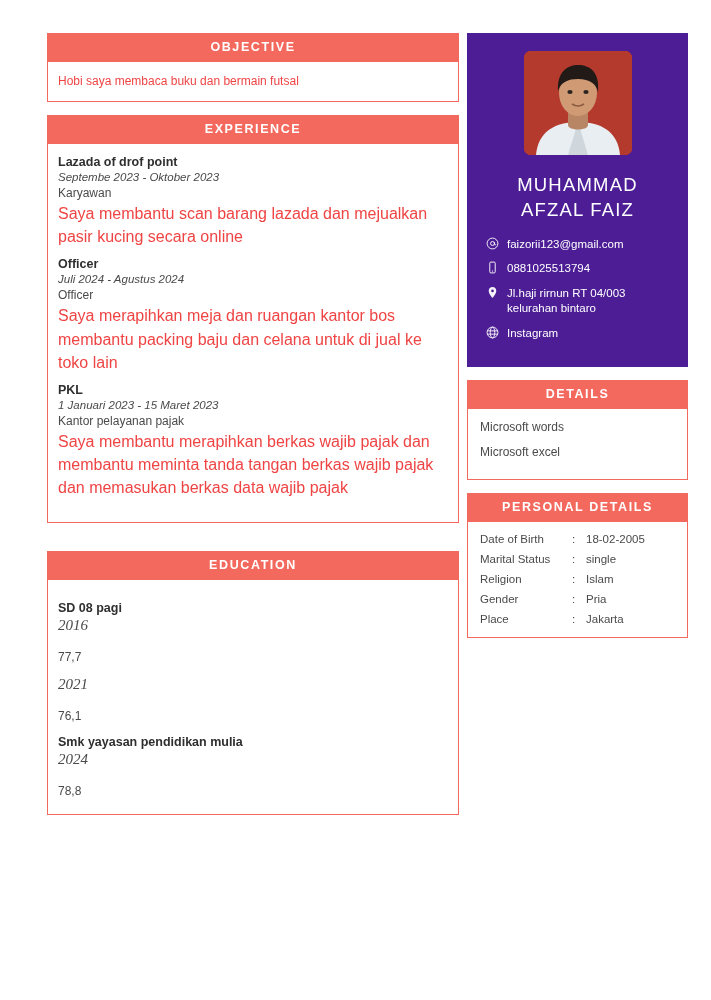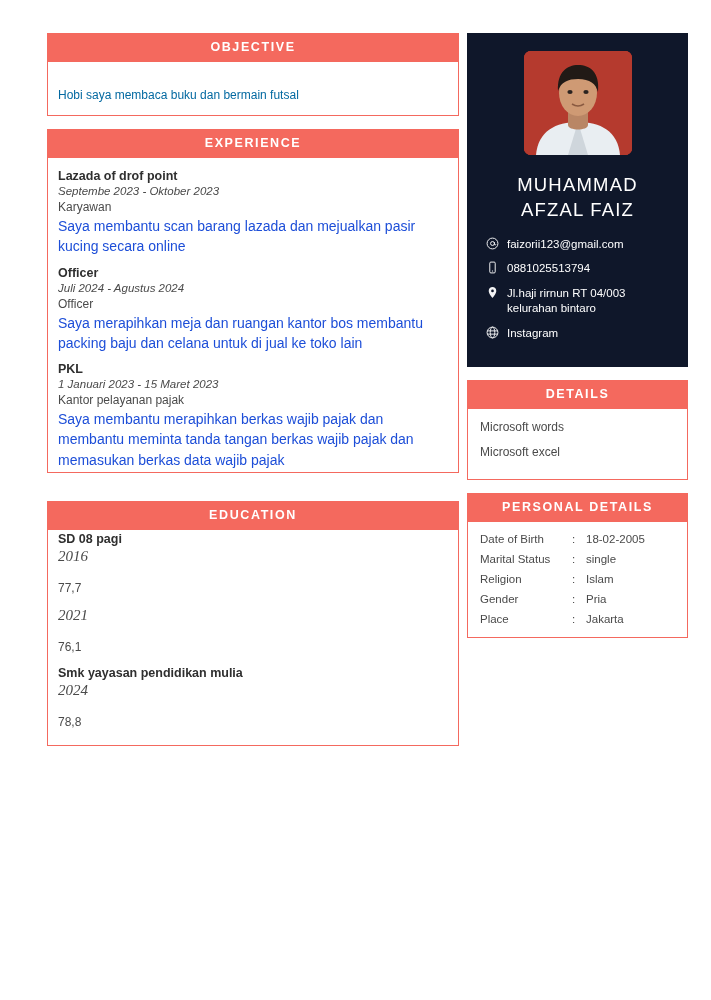--- a/index.html
+++ b/index.html
@@ -42,57 +42,57 @@
 
   
   .left-col {
     position: absolute;
     left: 35px;
     top: 33px;
     width: 412px;
   }
 
   .objective-body {
-    padding: 26px 10px 13px 10px;
+    padding: 12px 10px 13px 10px;
     font-size: 12px;
-    color: #0369a1;
+    color: #ef4444;
   }
 
   .experience-wrap { margin-top: 13px; }
   .experience-body {
-    padding: 11px 10px 0 10px;
+    padding: 11px 10px 20px 10px;
   }
   .exp-item { margin-bottom: 2px; }
   .exp-title {
     font-size: 12.5px;
     font-weight: bold;
     color: #2f2f2f;
     margin-bottom: 2px;
   }
   .exp-date {
     font-size: 11.5px;
     font-style: italic;
     color: #4a4a4a;
     margin-bottom: 3px;
   }
   .exp-role {
     font-size: 12px;
     color: #4a4a4a;
     margin-bottom: 2px;
   }
   .exp-desc {
-    font-size: 14px;
-    color: #1d4ed8;
+    font-size: 16px;
+    color: #ef4444;
     line-height: 1.45;
     margin-bottom: 9px;
   }
 
   .education-wrap { margin-top: 28px; }
   .education-body {
-    padding: 2px 10px 16px 10px;
+    padding: 21px 10px 16px 10px;
   }
   .edu-item { margin-bottom: 6px; }
   .edu-school {
     font-size: 12.5px;
     font-weight: bold;
     color: #2f2f2f;
     margin-bottom: 2px;
   }
   .edu-year {
     font-size: 15px;
@@ -108,21 +108,21 @@
   }
 
   
   .right-col {
     position: absolute;
     left: 455px;
     top: 33px;
     width: 221px;
   }
   .profile-block {
-    background: #0f172a;
+    background: #4c1d95;
     padding: 18px 0 16px 0;
     text-align: center;
   }
   .photo-frame {
     width: 108px;
     height: 104px;
     margin: 0 auto;
     border-radius: 7px;
     background: #c0392b;
     overflow: hidden;

